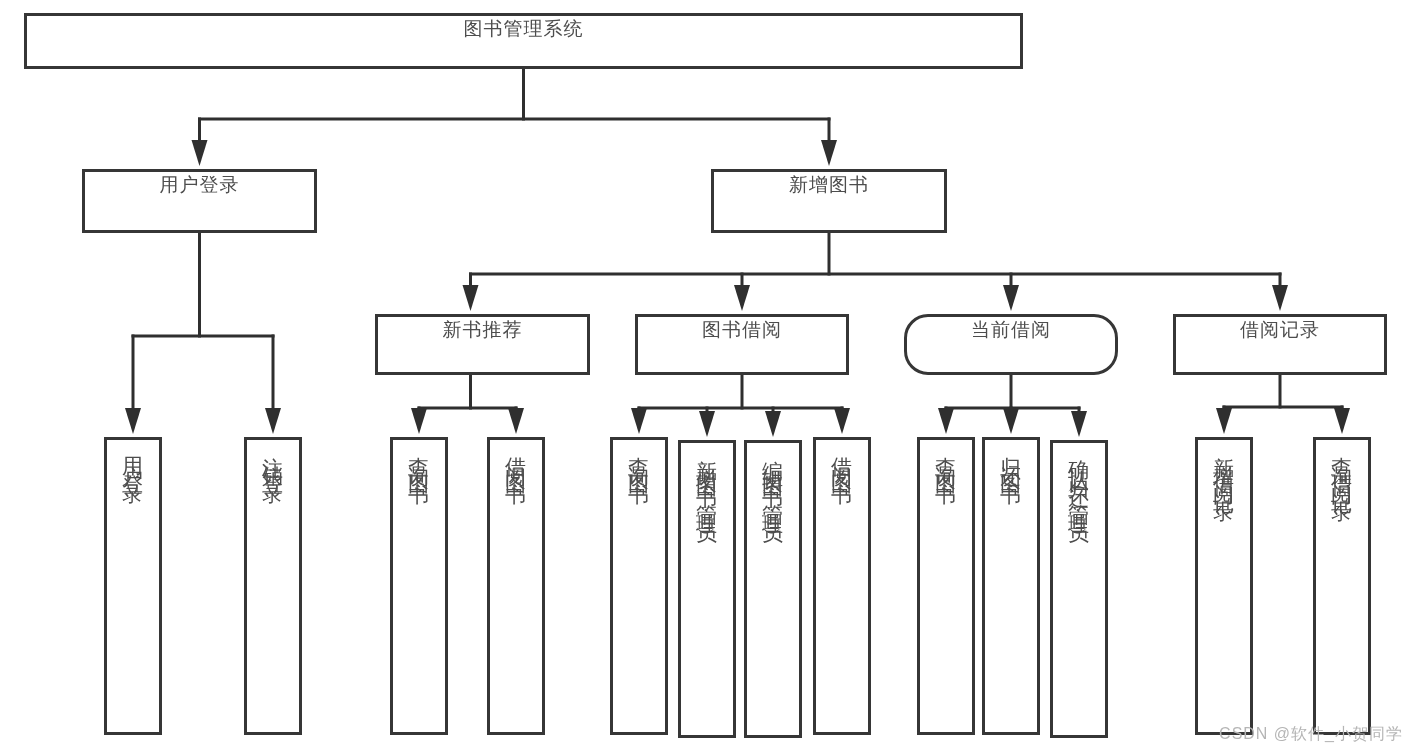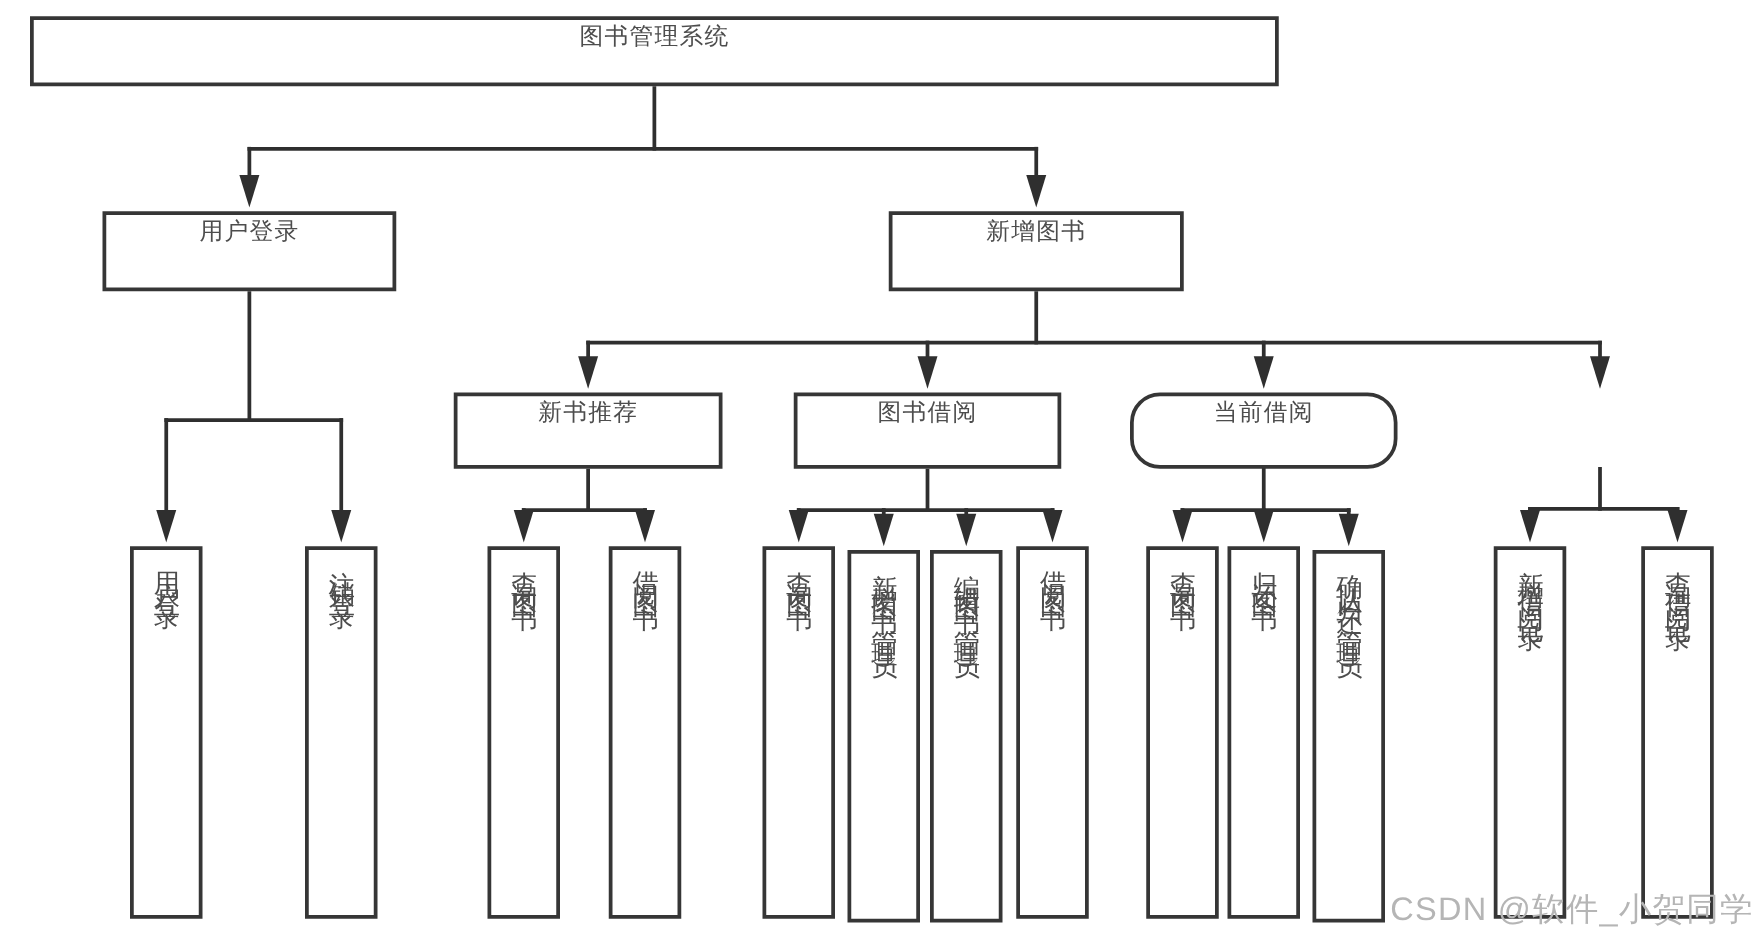--- a/index.html
+++ b/index.html
@@ -45,21 +45,21 @@
     font-size: 21px;
     letter-spacing: 9px;
     line-height: 1;
   }
   #watermark {
     position: absolute;
     right: 2px;
     bottom: 2px;
     z-index: 5;
     color: var(--watermark-color);
-    font-size: 26px;
+    font-size: 16px;
     letter-spacing: 1px;
     white-space: nowrap;
   }
 </style>
 </head>
 <body>
 
 <div id="canvas">
   <svg id="connectors" width="1405" height="747" viewBox="0 0 1405 747" xmlns="http://www.w3.org/2000/svg">
       <line x1="523.5" y1="69" x2="523.5" y2="119" stroke="#2f2f2f" stroke-width="3" stroke-linecap="square"></line>
@@ -119,28 +119,31 @@
   <div id="watermark">CSDN @软件_小贺同学</div>
 <div class="node" style="left: 24px; top: 13px; width: 999px; height: 56px;">
       <span class="label">图书管理系统</span>
     </div>
     <div class="node" style="left: 82px; top: 169px; width: 235px; height: 64px;">
       <span class="label">用户登录</span>
     </div>
     <div class="node" style="left: 711px; top: 169px; width: 236px; height: 64px;">
       <span class="label">新增图书</span>
     </div>
-    <div class="node" style="left: 363px; top: 314px; width: 215px; height: 61px;">
+    <div class="node" style="left: 375px; top: 314px; width: 215px; height: 61px;">
       <span class="label">新书推荐</span>
     </div>
     <div class="node" style="left: 635px; top: 314px; width: 214px; height: 61px;">
       <span class="label">图书借阅</span>
     </div>
     <div class="node" style="left: 904px; top: 314px; width: 214px; height: 61px; border-radius: 24px;">
       <span class="label">当前借阅</span>
+    </div>
+    <div class="node" style="left: 1173px; top: 314px; width: 214px; height: 61px;">
+      <span class="label">借阅记录</span>
     </div>
     <div class="node vertical" style="left: 104px; top: 437px; width: 58px; height: 298px;">
       <span class="label">用户登录</span>
     </div>
     <div class="node vertical" style="left: 244px; top: 437px; width: 58px; height: 298px;">
       <span class="label">注销登录</span>
     </div>
     <div class="node vertical" style="left: 390px; top: 437px; width: 58px; height: 298px;">
       <span class="label">查询图书</span>
     </div>

